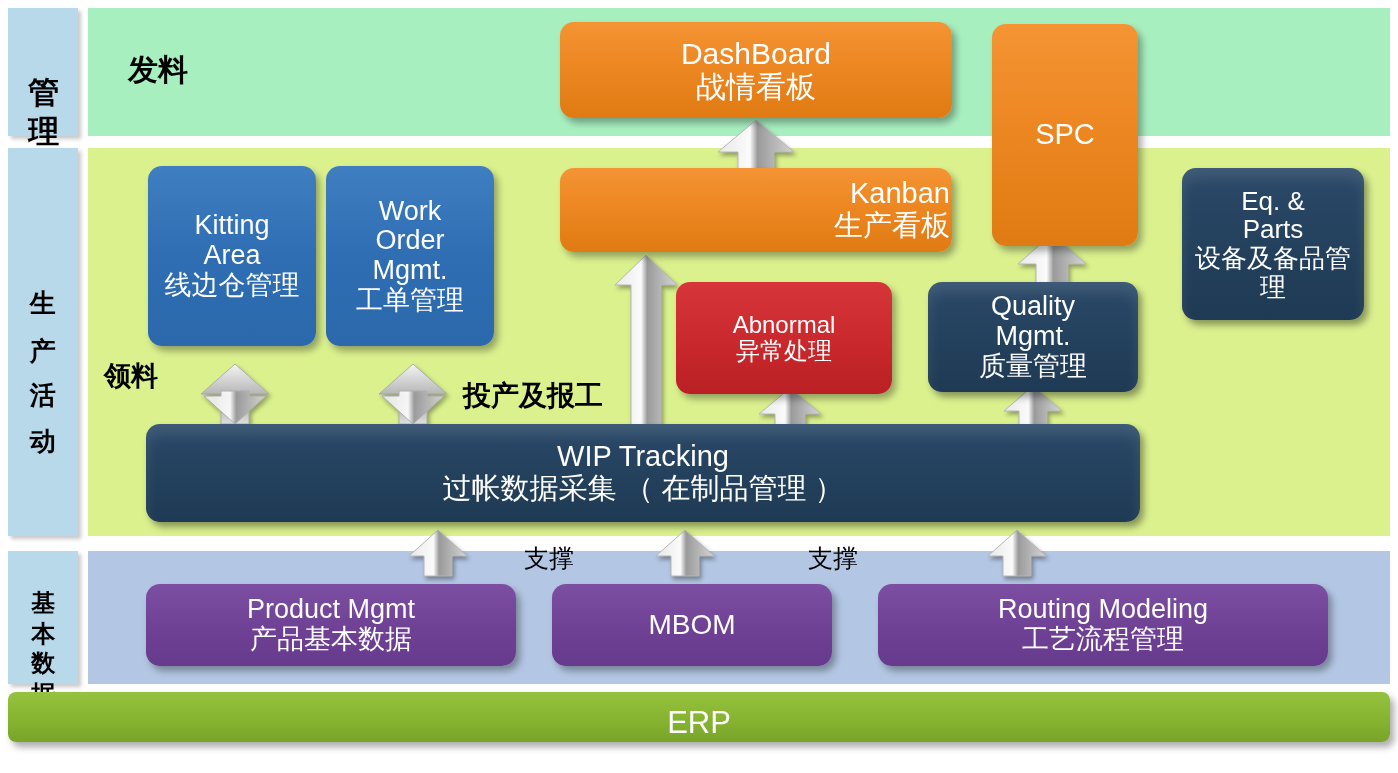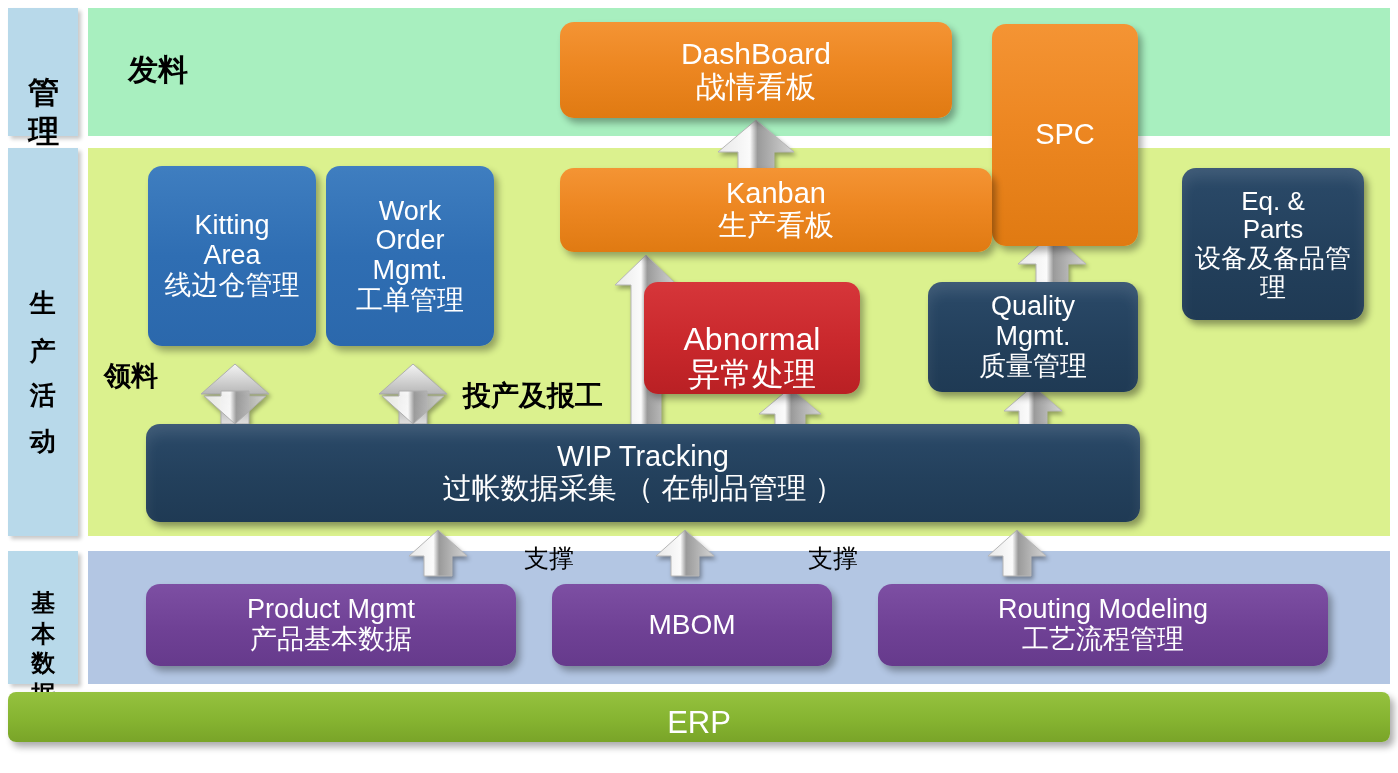--- a/index.html
+++ b/index.html
@@ -154,39 +154,39 @@
 
   <div class="node orange" style="left:560px;top:22px;width:392px;height:96px;font-size:30px;">
     <span class="en">DashBoard</span>
     <span class="cn">战情看板</span>
   </div>
 
   <div class="node orange" style="left:992px;top:24px;width:146px;height:222px;font-size:29px;">
     <span class="en">SPC</span>
   </div>
 
-  <div class="node orange" style="left:560px;top:168px;width:432px;height:84px;font-size:29px;">
+  <div class="node orange" style="left:560px;top:168px;width:392px;height:84px;font-size:29px;align-items:flex-end;">
     <span class="en">Kanban</span>
     <span class="cn">生产看板</span>
   </div>
 
   <div class="node blue" style="left:148px;top:166px;width:168px;height:180px;font-size:27px;">
     <span class="en">Kitting</span>
     <span class="en">Area</span>
     <span class="cn">线边仓管理</span>
   </div>
 
   <div class="node blue" style="left:326px;top:166px;width:168px;height:180px;font-size:27px;">
     <span class="en">Work</span>
     <span class="en">Order</span>
     <span class="en">Mgmt.</span>
     <span class="cn">工单管理</span>
   </div>
 
-  <div class="node red" style="left:644px;top:282px;width:216px;height:112px;font-size:32px;justify-content:flex-end;">
+  <div class="node red" style="left:676px;top:282px;width:216px;height:112px;font-size:24px;">
     <span class="en">Abnormal</span>
     <span class="cn">异常处理</span>
   </div>
 
   <div class="node navy" style="left:928px;top:282px;width:210px;height:110px;font-size:27px;">
     <span class="en">Quality</span>
     <span class="en">Mgmt.</span>
     <span class="cn">质量管理</span>
   </div>
 

